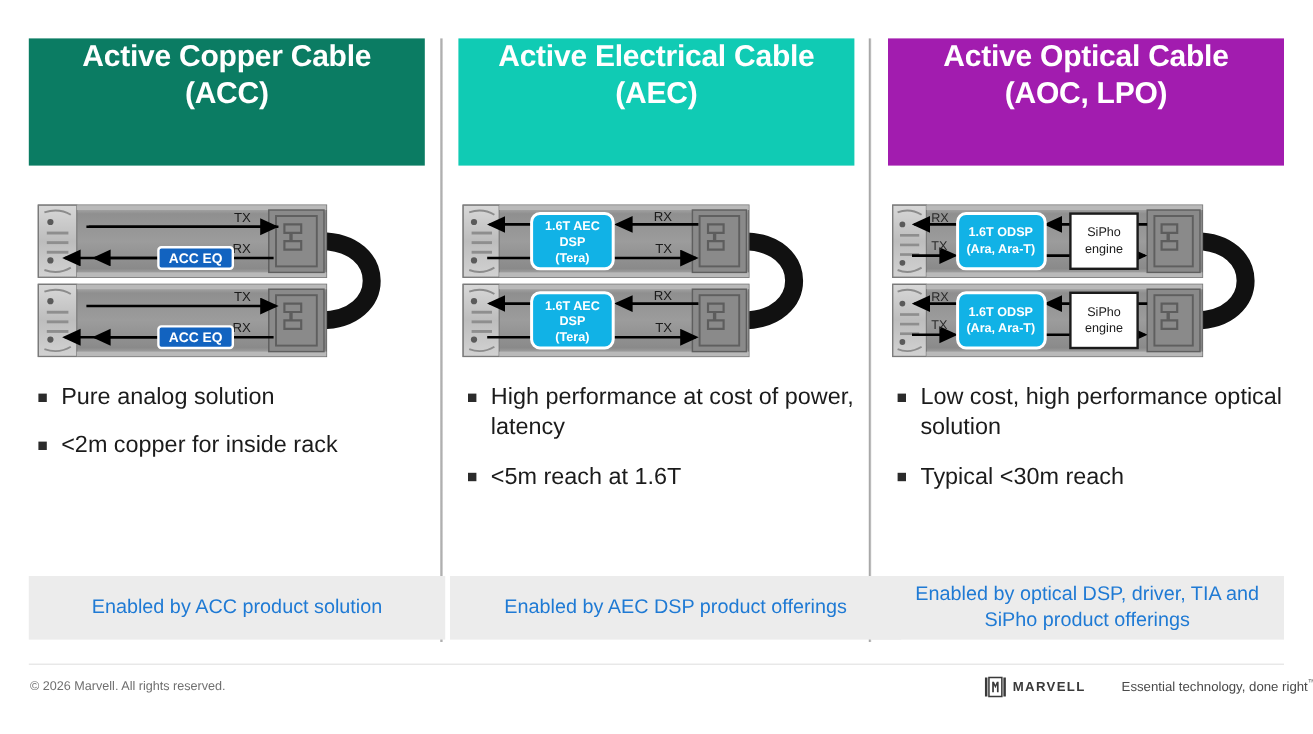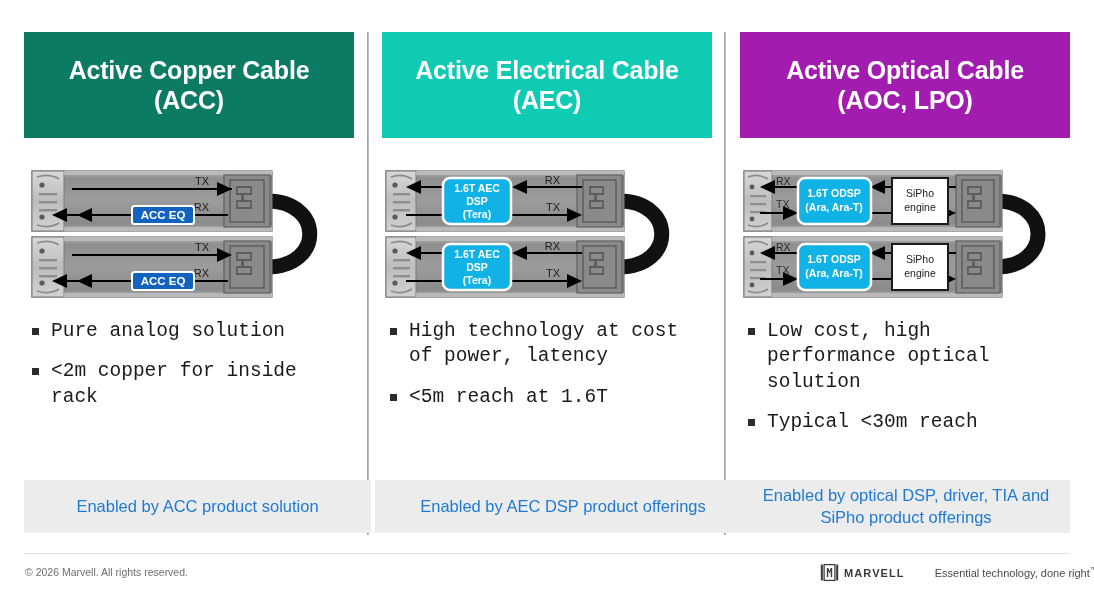--- a/index.html
+++ b/index.html
@@ -21,40 +21,40 @@
   #div2{left:724px;}
 
   
   .col{position:absolute;top:32px;}
   #col-acc{left:24px;width:330px;}
   #col-aec{left:382px;width:330px;}
   #col-aoc{left:740px;width:330px;}
 
   .col-header{
     height:106px;
-    display:flex;align-items:center;justify-content:center;
+    display:flex;justify-content:center;
     text-align:center;
     color:#ffffff;
     font-weight:bold;
     font-size:25px;
     line-height:1.22;
     letter-spacing:-0.2px;
     padding:0 6px;
     box-sizing:border-box;
   }
   .hdr-acc{background:#0b7c63;}
   .hdr-aec{background:#10cbb4;}
   .hdr-aoc{background:#a21caf;}
 
   
   .diagram{position:relative;height:146px;margin-top:23px;}
   .diagram svg{display:block;}
 
   
-  .bullets{margin-top:12px;padding:0;list-style:none;font-family:Liberation Mono, monospace;}
+  .bullets{margin-top:12px;padding:0;list-style:none;}
   .bullets li{
     position:relative;
     padding-left:27px;
     margin-bottom:15px;
     font-size:19.5px;
     line-height:1.30;
     color:#1b1b1b;
   }
   .bullets li:before{
     content:"";
@@ -269,21 +269,21 @@
           <text x="178" y="116" font-family="Liberation Sans, sans-serif" font-size="11" fill="#1b1b1b" text-anchor="end">TX</text>
           <rect x="61" y="83" width="68" height="46" rx="7" fill="#11b2e6" stroke="#ffffff" stroke-width="2.5"></rect>
           <text x="95" y="97" font-family="Liberation Sans, sans-serif" font-size="10.5" font-weight="bold" fill="#ffffff" text-anchor="middle">1.6T AEC</text>
           <text x="95" y="110" font-family="Liberation Sans, sans-serif" font-size="10.5" font-weight="bold" fill="#ffffff" text-anchor="middle">DSP</text>
           <text x="95" y="123" font-family="Liberation Sans, sans-serif" font-size="10.5" font-weight="bold" fill="#ffffff" text-anchor="middle">(Tera)</text>
         </g>
       </svg>
     </div>
 
     <ul class="bullets">
-      <li>High technology at cost of power, latency</li>
+      <li>High performance at cost of power, latency</li>
       <li>&lt;5m reach at 1.6T</li>
     </ul>
   </div>
 
   <div class="col" id="col-aoc">
     <div class="col-header hdr-aoc">
       <div>
         <span>Active Optical Cable</span><br>
         <span>(AOC, LPO)</span>
       </div>

